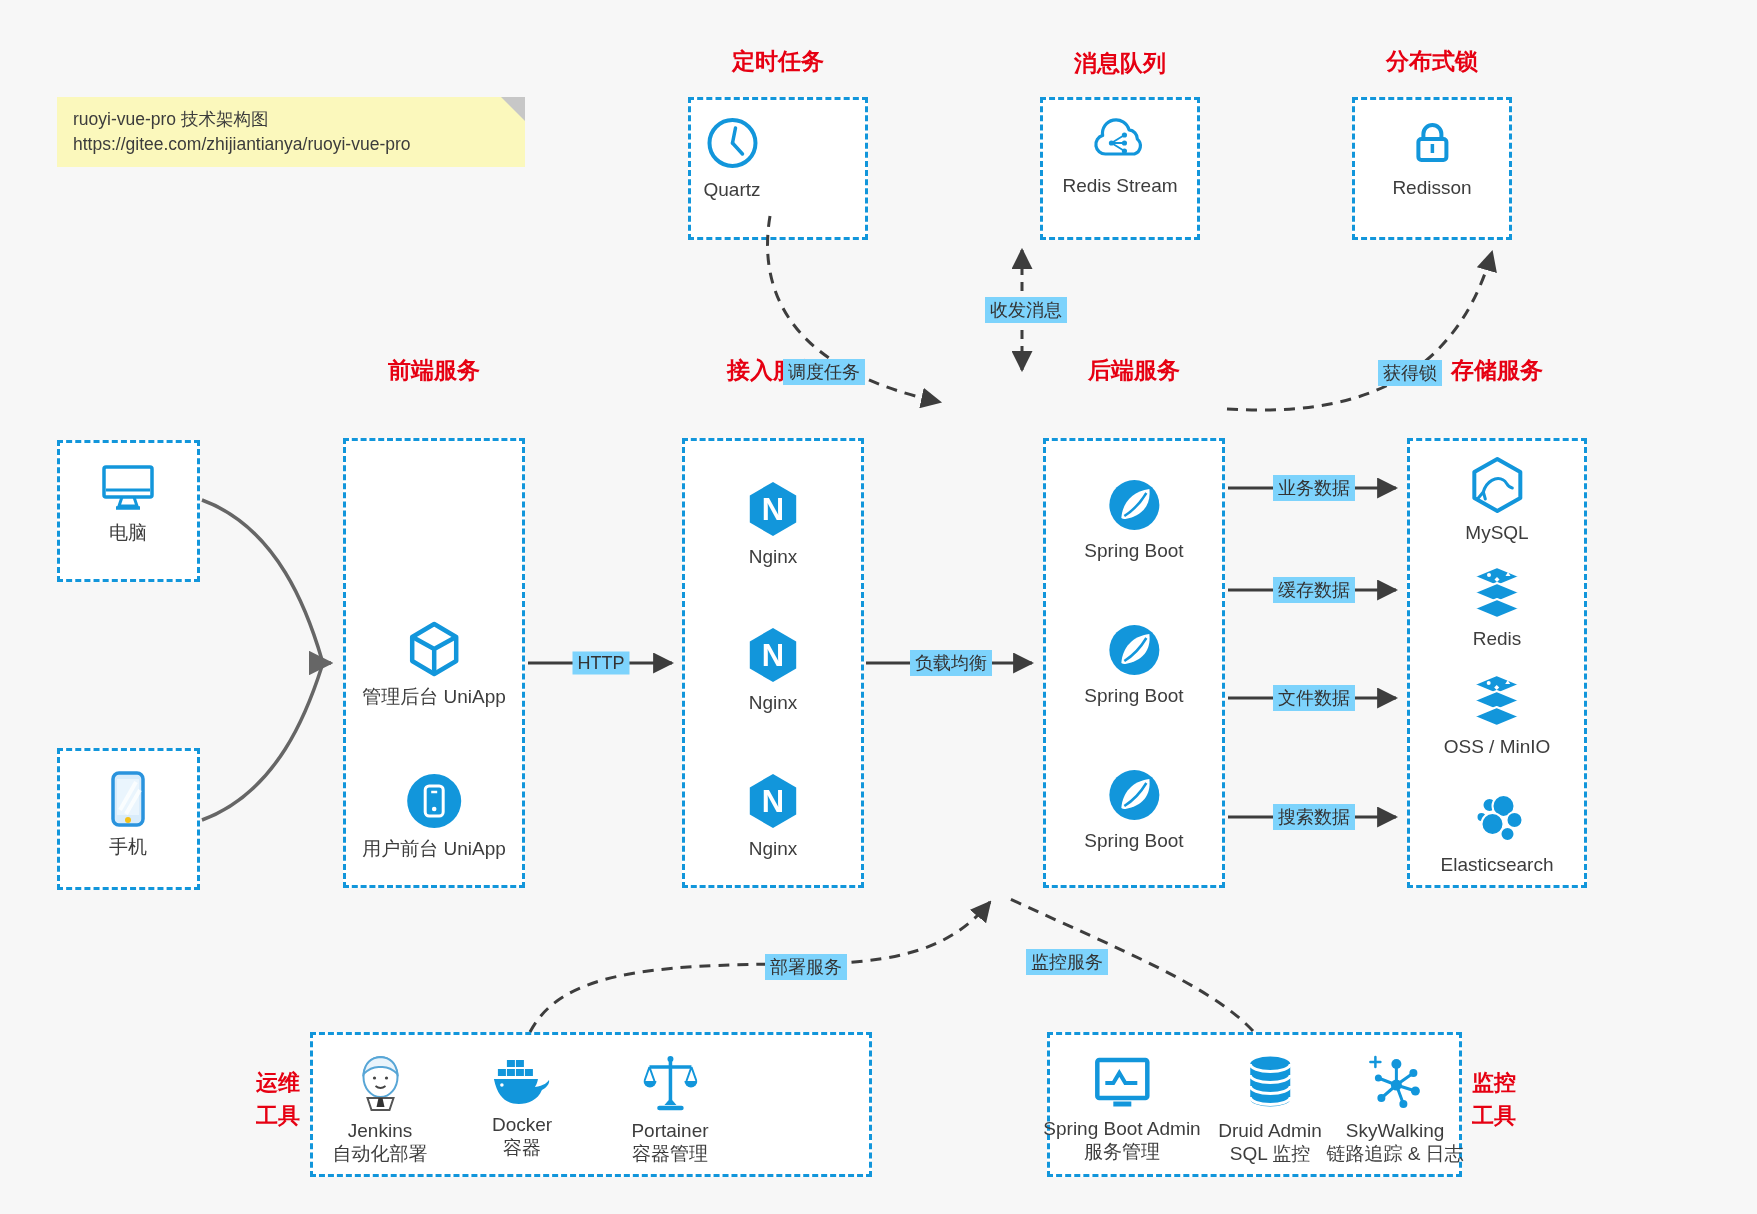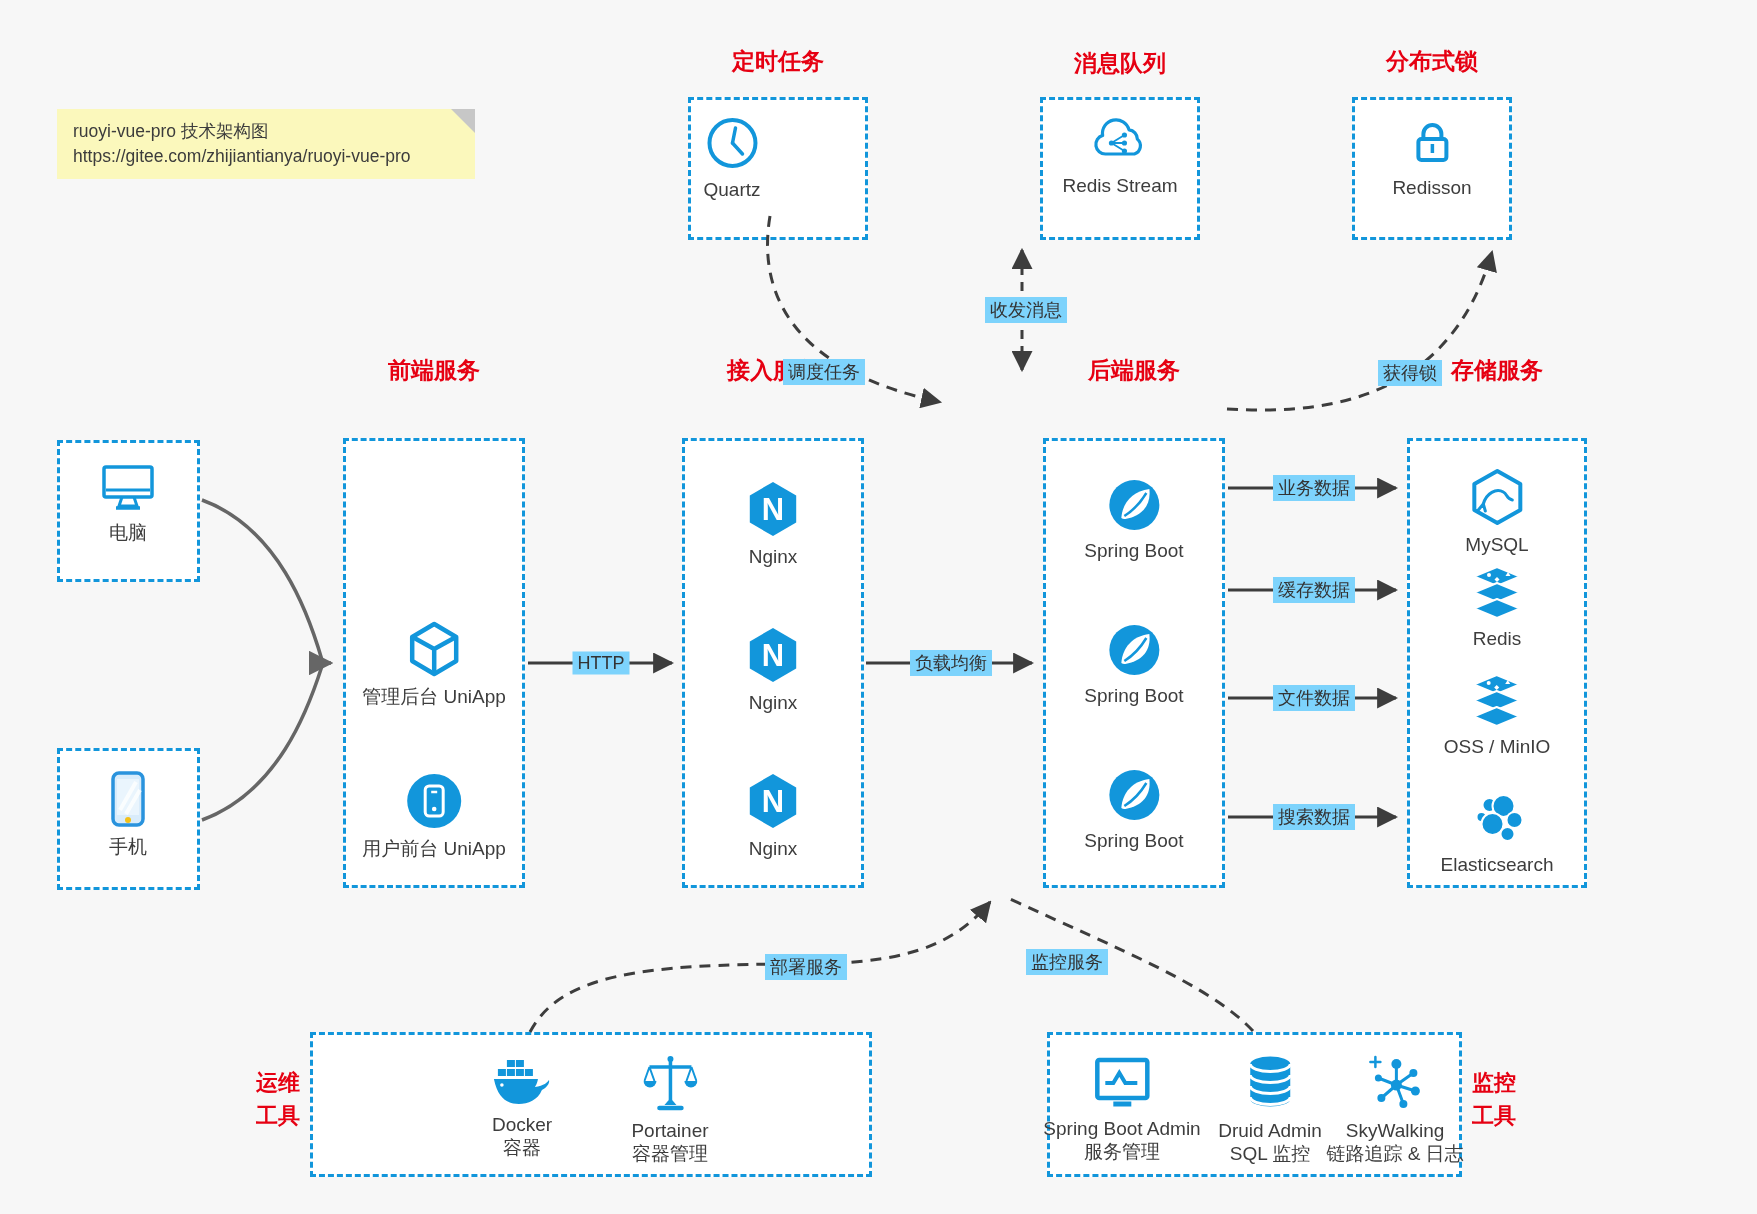--- a/index.html
+++ b/index.html
@@ -8,21 +8,21 @@
   .box{position:absolute;border:3px dashed #1296db;background:#fff;box-sizing:border-box;z-index:2;}
   .coltitle{position:absolute;transform:translateX(-50%);color:#e60012;font-size:23px;font-weight:bold;
             white-space:nowrap;z-index:3;}
   .side-title{position:absolute;transform:translateX(-50%);color:#e60012;font-size:22px;font-weight:bold;
               text-align:center;line-height:33px;z-index:3;font-family:Liberation Serif, serif;}
   .item{position:absolute;transform:translateX(-50%);display:flex;flex-direction:column;align-items:center;z-index:6;}
   .item .lbl{margin-top:7px;font-size:19px;color:#3d3d3d;white-space:nowrap;text-align:center;line-height:23px;}
   .edge-label{position:absolute;transform:translate(-50%,-50%);background:#7dd3fc;padding:1px 5px;
               font-size:18px;color:#333;white-space:nowrap;z-index:5;}
   svg.overlay{position:absolute;left:0;top:0;z-index:4;pointer-events:none;}
-  .note{position:absolute;left:57px;top:109px;width:418px;height:70px;background:#fbf8bc;color:#3c3c3c;
+  .note{position:absolute;left:57px;top:97px;width:468px;height:70px;background:#fbf8bc;color:#3c3c3c;
         font-size:17.5px;line-height:25px;padding:10px 0 12px 16px;box-sizing:border-box;z-index:3;}
   .note svg{position:absolute;right:0;top:0;}
   .icon{display:block;}
 </style>
 </head>
 <body>
 
 <div class="canvas">
 
   <div class="note">
@@ -156,21 +156,21 @@
     <svg class="icon" width="54" height="54" viewBox="0 0 54 54">
       <circle cx="27" cy="27" r="25" fill="#1296db"></circle>
       <path d="M14 40 C15 25 25 13 42 11 C44 27 35 38 18 41 C16.5 41.2 15 40.8 14 40 Z" fill="#fff"></path>
       <path d="M17 38 C25 33 33 25 39 15" stroke="#1296db" stroke-width="2.5" fill="none"></path>
     </svg>
     <div class="lbl">Spring Boot</div>
   </div>
 
   <div class="coltitle" style="left:1497px;top:355px;">存储服务</div>
   <div class="box" style="left:1407px;top:438px;width:180px;height:450px;"></div>
-  <div class="item" style="left:1497px;top:468px;">
+  <div class="item" style="left:1497px;top:456px;">
     <svg class="icon" width="58" height="58" viewBox="0 0 58 58">
       <polygon points="29,3 52,16 52,42 29,55 6,42 6,16" fill="none" stroke="#1296db" stroke-width="4" stroke-linejoin="round"></polygon>
       <path d="M15 36 C18 25 28 20 35 24 C39 26 38 31 44 32" fill="none" stroke="#1296db" stroke-width="3" stroke-linecap="round"></path>
       <path d="M15 36 l-5 6 M15 36 l2 7" fill="none" stroke="#1296db" stroke-width="3" stroke-linecap="round"></path>
     </svg>
     <div class="lbl">MySQL</div>
   </div>
   <div class="item" style="left:1497px;top:566px;">
     <svg class="icon" width="58" height="54" viewBox="0 0 58 54">
       <polygon points="29,1 52,10.5 29,20 6,10.5" fill="#1296db" stroke="#fff" stroke-width="2" stroke-linejoin="round"></polygon>
@@ -203,20 +203,35 @@
       <circle cx="38" cy="44" r="7" fill="#1296db" stroke="#fff" stroke-width="2"></circle>
     </svg>
     <div class="lbl">Elasticsearch</div>
   </div>
 
   <div class="side-title" style="left:278px;top:1066px;">
     <div>运维</div>
     <div>工具</div>
   </div>
   <div class="box" style="left:310px;top:1032px;width:562px;height:145px;"></div>
+  <div class="item" style="left:380px;top:1052px;">
+    <svg class="icon" width="50" height="60" viewBox="0 0 50 60">
+      <ellipse cx="25" cy="25" rx="17" ry="20" fill="#fff" stroke="#58a6d6" stroke-width="2"></ellipse>
+      <path d="M8 22 Q10 6 25 5 Q40 6 42 22 Q34 14 25 15 Q16 14 8 22 Z" fill="#eaf4fb" stroke="#58a6d6" stroke-width="2"></path>
+      <circle cx="19" cy="26" r="1.6" fill="#444"></circle>
+        <circle cx="31" cy="26" r="1.6" fill="#444"></circle>
+      <path d="M20 34 Q25 38 30 34" stroke="#444" stroke-width="1.8" fill="none"></path>
+      <path d="M12 46 H38 L34 58 H16 Z" fill="#fff" stroke="#555" stroke-width="2"></path>
+      <path d="M23 46 h4 l2 9 h-8 z" fill="#333"></path>
+    </svg>
+    <div class="lbl">
+      <div>Jenkins</div>
+      <div>自动化部署</div>
+    </div>
+  </div>
   <div class="item" style="left:522px;top:1060px;justify-content:center;">
     <svg class="icon" width="60" height="46" viewBox="0 0 60 46">
       <rect x="15" y="0" width="8" height="7" fill="#1296db"></rect>
         <rect x="24" y="0" width="8" height="7" fill="#1296db"></rect>
       <rect x="6" y="9" width="8" height="7" fill="#1296db"></rect>
         <rect x="15" y="9" width="8" height="7" fill="#1296db"></rect>
       <rect x="24" y="9" width="8" height="7" fill="#1296db"></rect>
         <rect x="33" y="9" width="8" height="7" fill="#1296db"></rect>
       <path d="M2 19 H46 C46 20 45 24 43 27 C52 26 56 22 57 20 C58 22 56 27 50 30 C46 40 36 44 27 44 C15 44 6 38 2 19 Z" fill="#1296db"></path>
       <circle cx="10" cy="25" r="1.8" fill="#fff"></circle>

